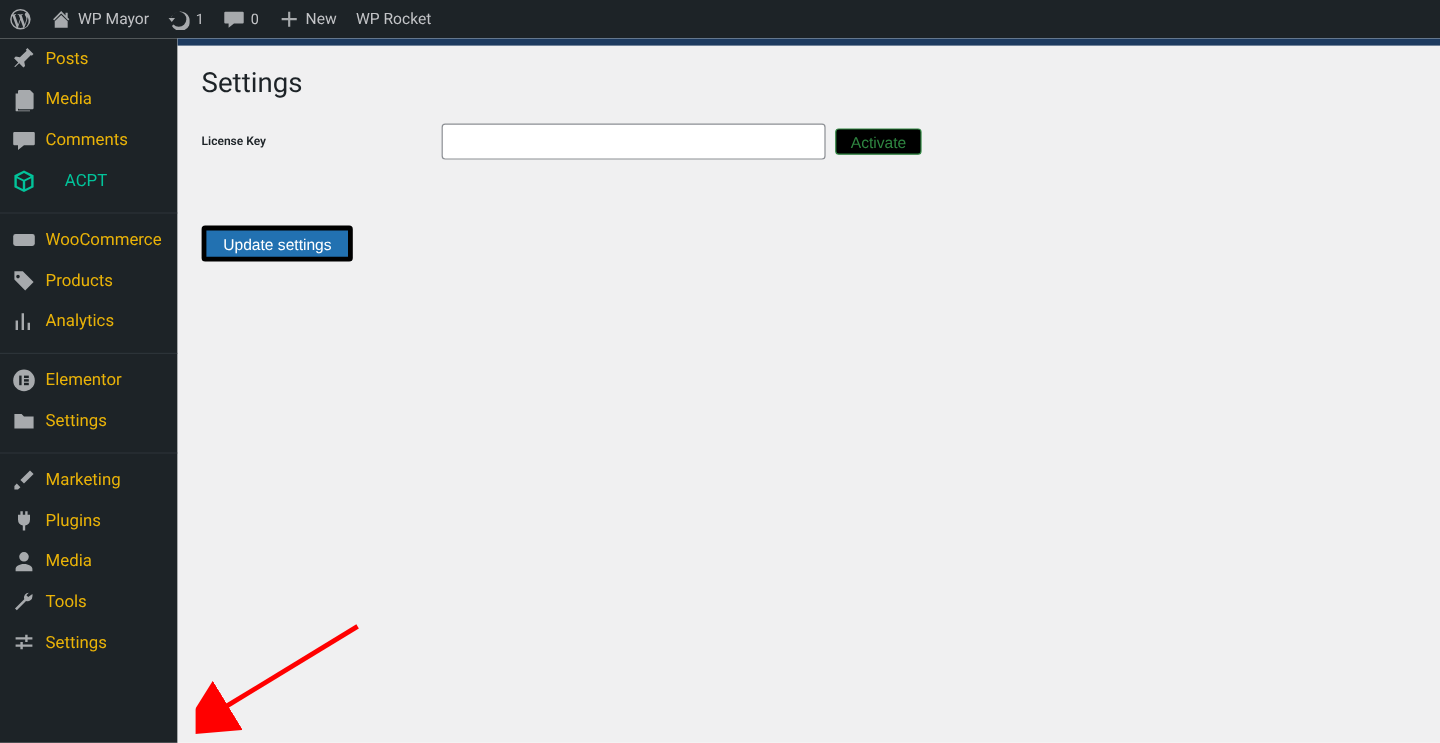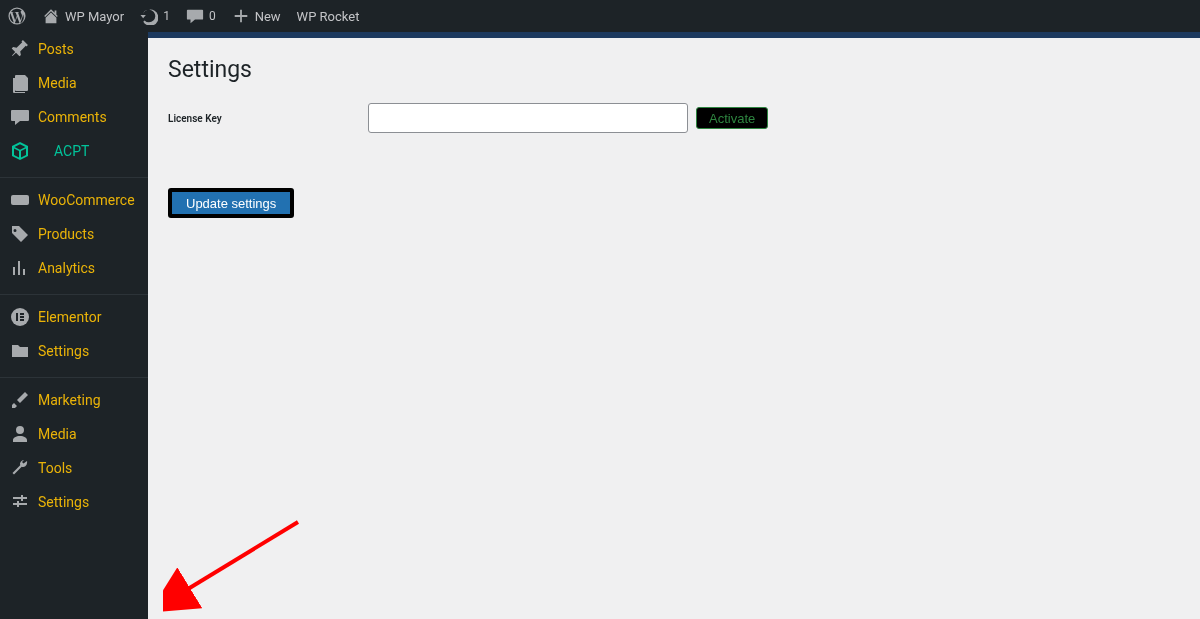--- a/index.html
+++ b/index.html
@@ -188,20 +188,30 @@
     <li class="sep"></li>
 
     <li>
         <a>
       <span class="icon">
             <svg viewBox="0 0 20 20">
               <path d="M15 2l3 3-8 8-3-3 8-8zM4 13l3 3-2 2H2v-3l2-2z"></path>
             </svg>
           </span>
       <span>Marketing</span>
+    </a>
+      </li>
+    <li>
+        <a>
+      <span class="icon">
+            <svg viewBox="0 0 20 20">
+              <path d="M7 2h2v3h2V2h2v3h2v4a5 5 0 0 1-4 4.9V18h-2v-4.1A5 5 0 0 1 5 9V5h2V2z"></path>
+            </svg>
+          </span>
+      <span>Plugins</span>
     </a>
       </li>
     <li>
         <a>
       <span class="icon">
             <svg viewBox="0 0 20 20">
               <path d="M10 10a4 4 0 1 0-4-4 4 4 0 0 0 4 4zm0 2c-4 0-7 2-7 4v2h14v-2c0-2-3-4-7-4z"></path>
             </svg>
           </span>
       <span>Media</span>

